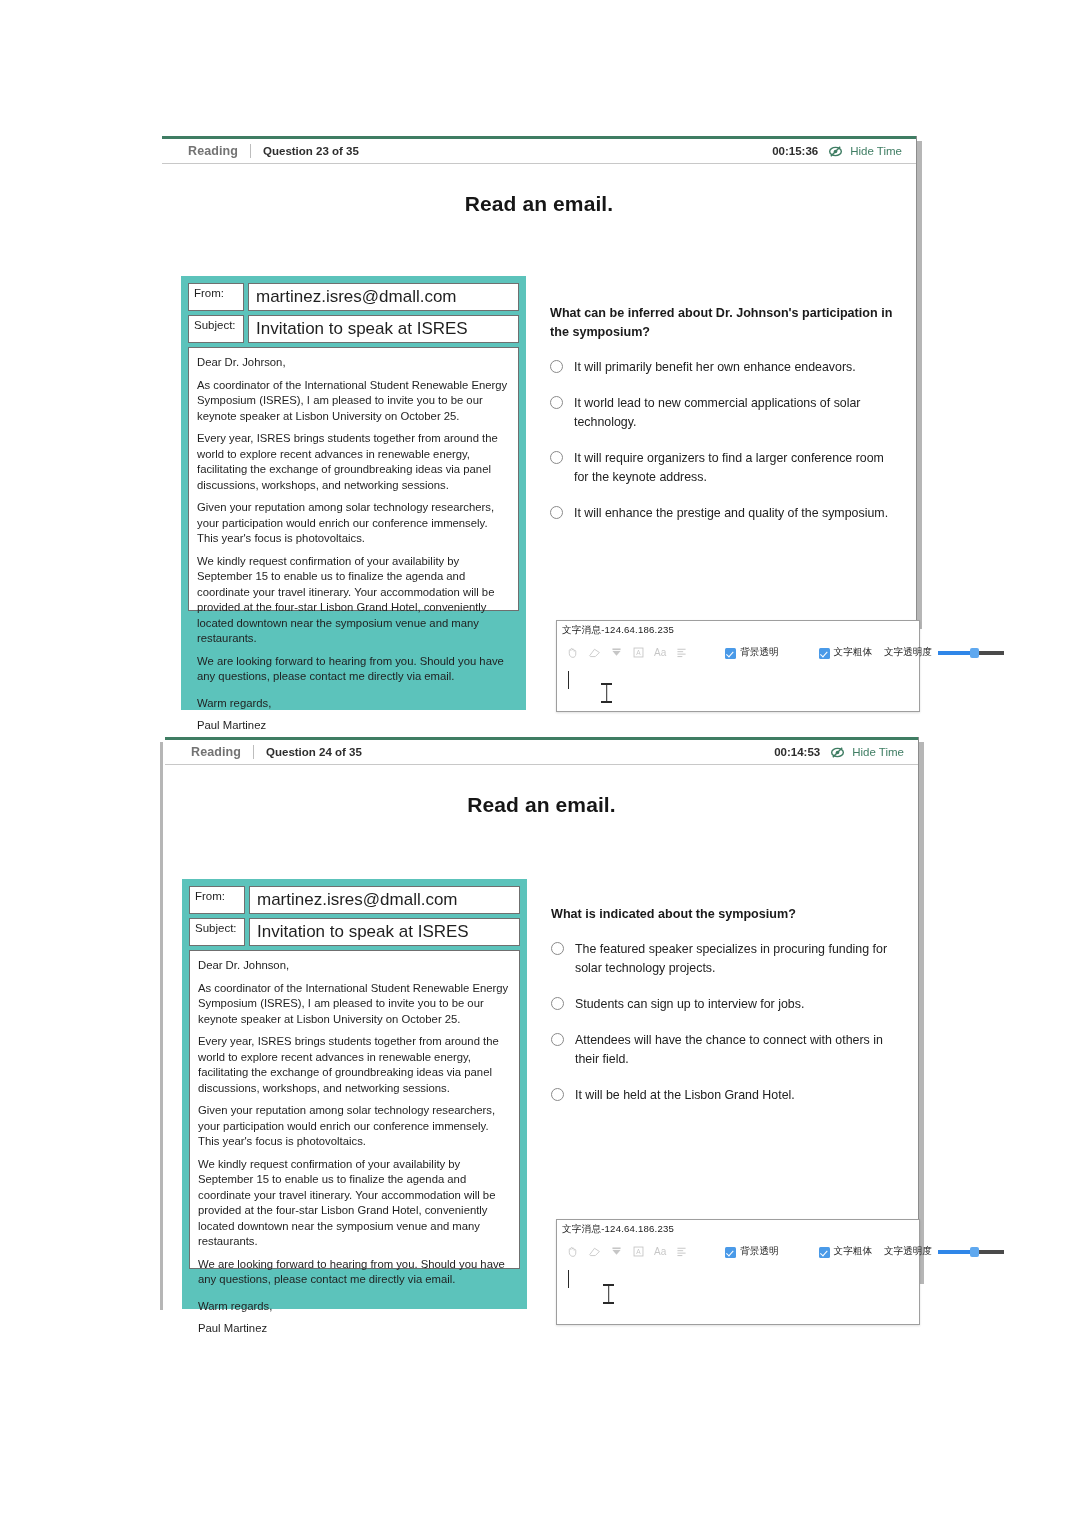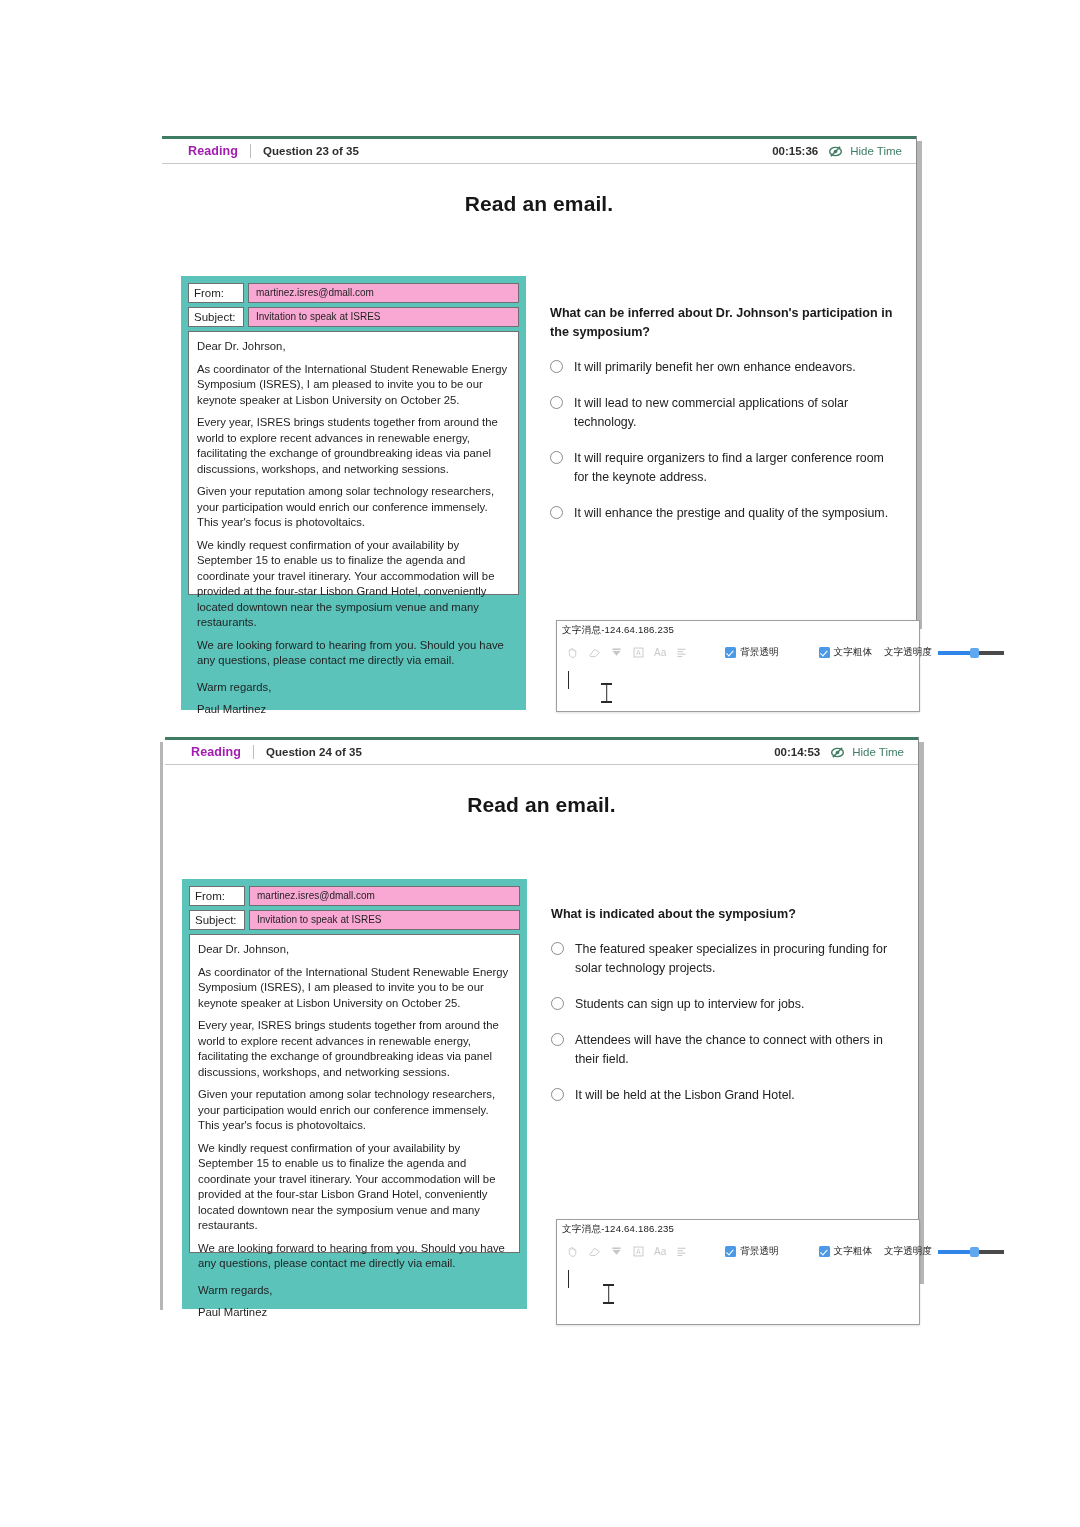--- a/index.html
+++ b/index.html
@@ -45,21 +45,21 @@
     background: #ffffff;
     border-bottom: 1px solid #c8c8c8;
     display: flex;
     align-items: center;
     padding: 0 14px 0 26px;
     box-sizing: border-box;
   }
   .hdr-section {
     font-size: 12.5px;
     font-weight: bold;
-    color: #a21caf;
+    color: #737373;
     letter-spacing: .1px;
   }
   .hdr-divider {
     width: 1px;
     height: 14px;
     background: #bdbdbd;
     margin: 0 12px;
   }
   .hdr-qnum {
     font-size: 11.5px;
@@ -117,24 +117,24 @@
     background: #ffffff;
     border: 1px solid #6f6f6f;
     box-sizing: border-box;
     font-size: 11.5px;
     color: #1f1f1f;
     padding: 3px 0 3px 5px;
     flex: 0 0 auto;
   }
   .email-value {
     flex: 1;
-    background: #f9a8d4;
+    background: #ffffff;
     border: 1px solid #6f6f6f;
     box-sizing: border-box;
-    font-size: 10px;
+    font-size: 17px;
     color: #1f1f1f;
     padding: 3px 0 3px 7px;
     margin-left: 4px;
   }
   .email-body {
     background: #ffffff;
     border: 1px solid #6f6f6f;
     box-sizing: border-box;
     padding: 7px 9px 9px 8px;
     font-size: 11.3px;
@@ -208,21 +208,21 @@
     margin-right: 9px;
     opacity: .33;
     display: flex;
     align-items: center;
     justify-content: center;
     font-size: 11px;
     color: #555;
   }
   .ov-check {
     display: flex;
-    align-items: center;
+    align-items: flex-end;
     margin-right: 12px;
     padding-left: 28px;
   }
   .ov-box {
     width: 11px;
     height: 11px;
     background: #4a9ae8;
     border-radius: 1.5px;
     margin-right: 4px;
     position: relative;
@@ -352,21 +352,21 @@
 
   <div class="question-col" style="left:388px; top:132px; width:348px;">
     <div class="question-text">What can be inferred about Dr.  Johnson's participation in the symposium?</div>
 
     <div class="choice">
       <span class="radio"></span>
       <span class="choice-label">It will primarily benefit her own enhance endeavors.</span>
     </div>
     <div class="choice">
       <span class="radio"></span>
-      <span class="choice-label">It will lead to new commercial applications of solar technology.</span>
+      <span class="choice-label">It world lead to new commercial applications of solar technology.</span>
     </div>
     <div class="choice">
       <span class="radio"></span>
       <span class="choice-label">It will require organizers to find a larger conference room for the keynote address.</span>
     </div>
     <div class="choice">
       <span class="radio"></span>
       <span class="choice-label">It will enhance the prestige and quality of the symposium.</span>
     </div>
   </div>

